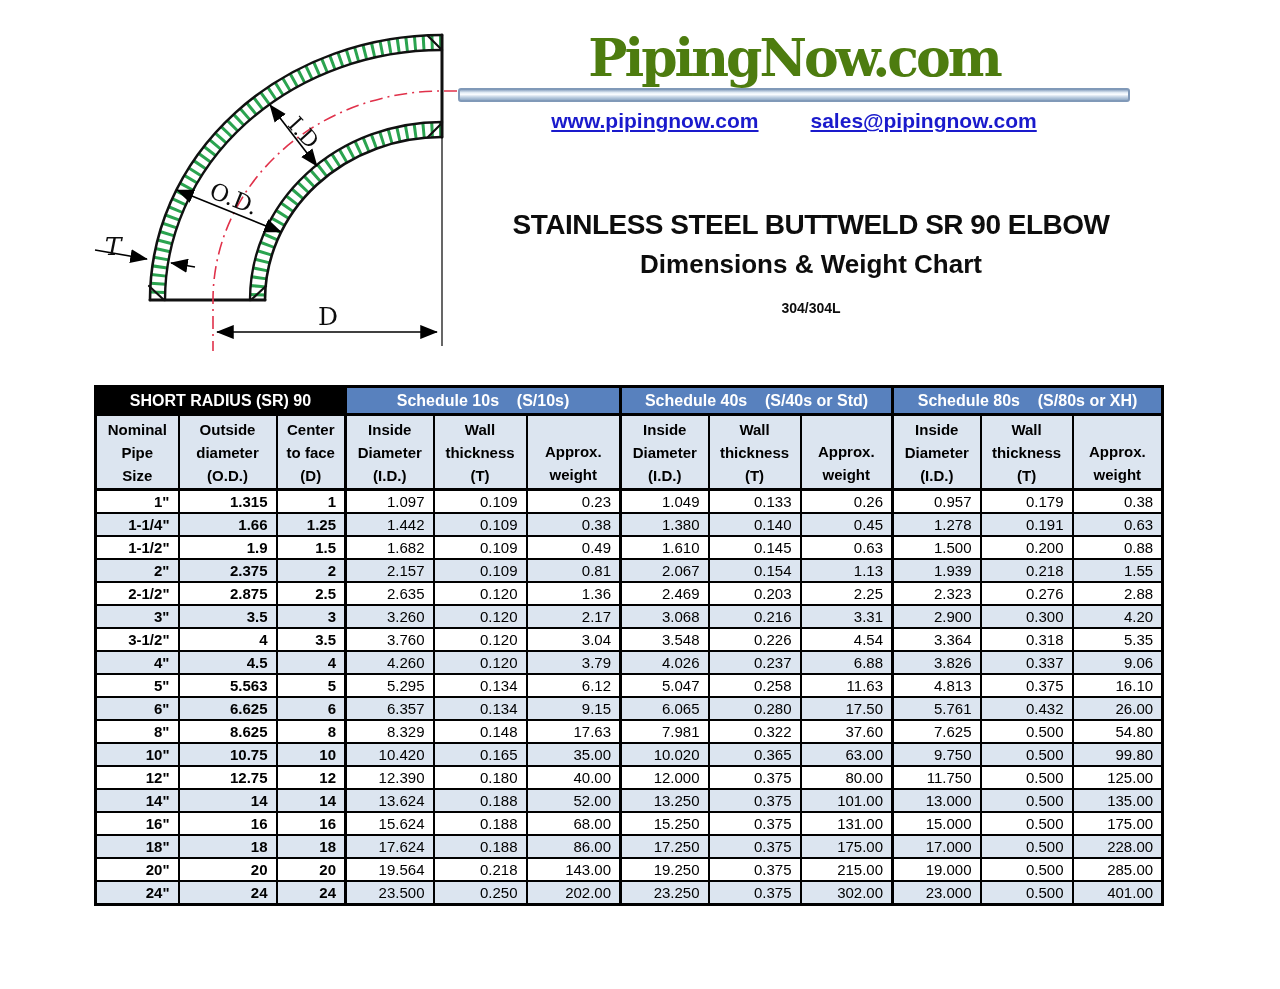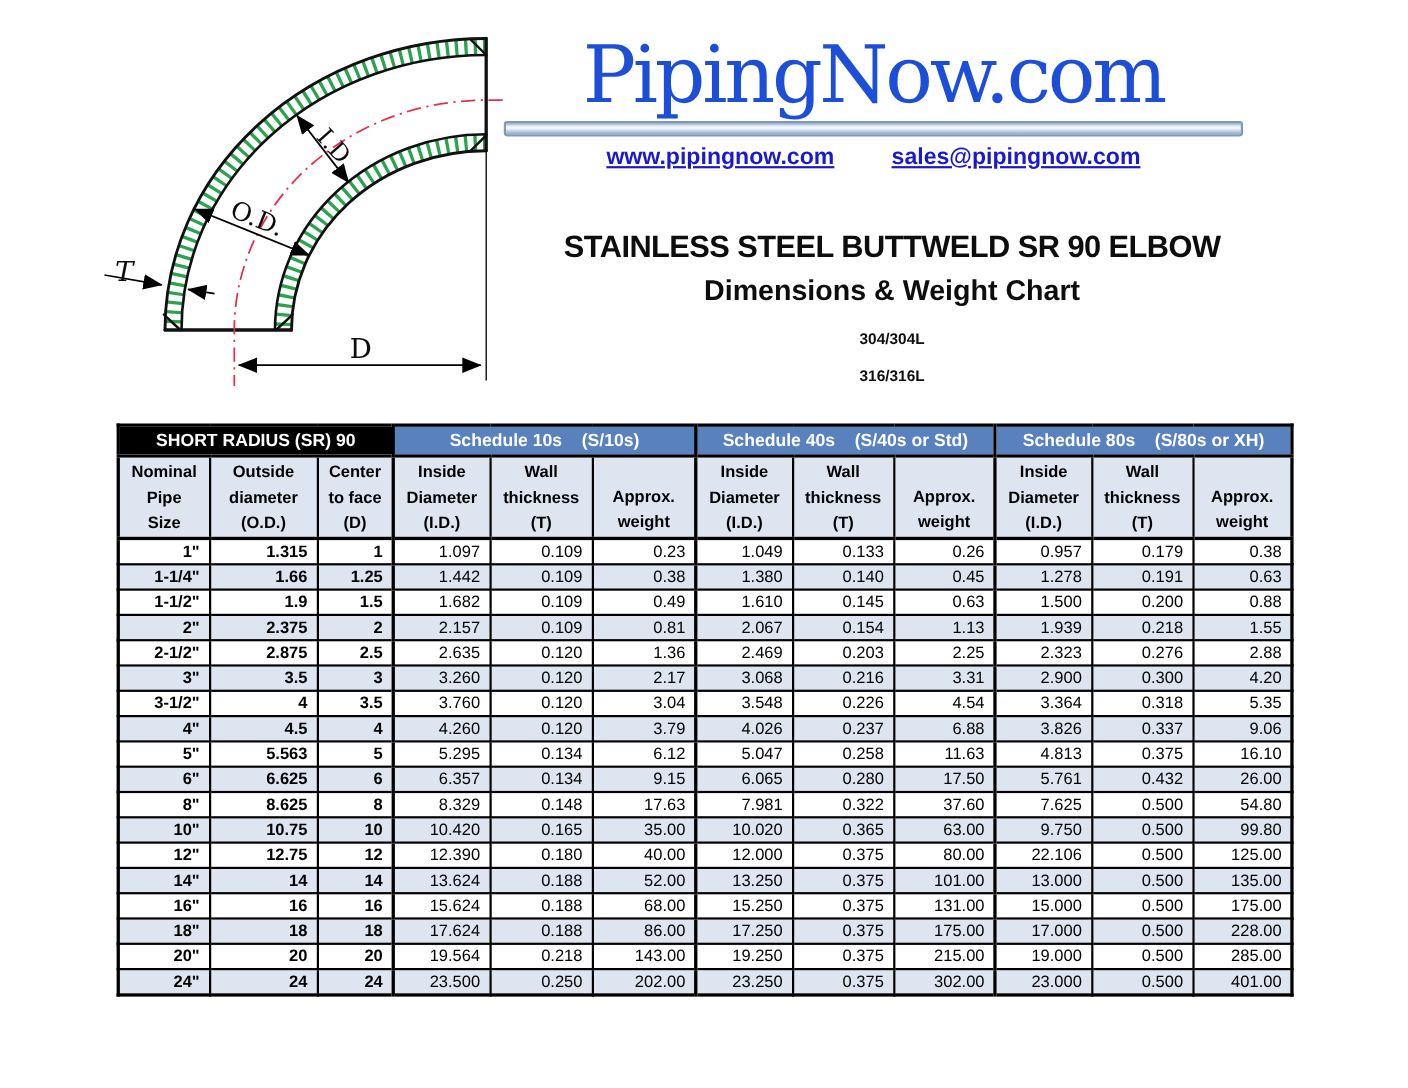--- a/index.html
+++ b/index.html
@@ -1,38 +1,38 @@
 <!DOCTYPE html>
 <html><head>
 <meta charset="utf-8">
 <style>
   * { margin:0; padding:0; box-sizing:border-box; }
   html,body { background:#ffffff; }
   body { width:1280px; height:989px; position:relative; font-family:"Liberation Sans", sans-serif; color:#000; overflow:hidden; }
 
   
   .brand { position:absolute; left:452px; top:30px; width:684px; text-align:center; }
-  .logo  { font-family:"DejaVu Serif", serif; font-weight:normal; font-size:72px; line-height:1.08;
-           color:#1d4ed8; letter-spacing:-3px; white-space:nowrap; }
+  .logo  { font-family:"DejaVu Serif", serif; font-weight:bold; font-size:52px; line-height:1.08;
+           color:#4d7c0f; letter-spacing:-3px; white-space:nowrap; }
   .logo-bar { height:14px; margin:2px 6px 7px 6px; border:2px solid #8099b8; border-radius:3px;
            background:linear-gradient(180deg,#93aac6 0%,#e9f1f9 28%,#f8fbfe 45%,#c3d3e4 70%,#92abc7 100%); }
   .contact { font-size:21px; font-weight:bold; color:#1a1acc; white-space:nowrap;text-decoration:underline; }
   .contact span { margin:0 26px; }
 
   
   .titles { position:absolute; left:450px; top:209px; width:722px; text-align:center; font-weight:bold; color:#0d0d0d; }
   .t-main { font-size:28px; letter-spacing:-0.5px; margin-bottom:8px; white-space:nowrap; }
   .t-sub  { font-size:26px; margin-bottom:12px; }
   .t-line { font-size:14px; line-height:33px; white-space:pre; }
 
   
   .diagram { position:absolute; left:85px; top:20px; }
 
   
-  .tblwrap { position:absolute; left:106px; top:385px; }
+  .tblwrap { position:absolute; left:94px; top:385px; }
   table { border-collapse:collapse; table-layout:fixed; width:1067px; border:3px solid #000; }
   td { border:2px solid #000; overflow:hidden; }
   td.g { border-left-width:3px;margin-top:29px; }
   tr.band td { height:25px; text-align:center; color:#fff; font-weight:bold; font-size:16px; white-space:pre; line-height:25px; }
   td.corner { background:#000000; }
   td.sched  { background:#5881be; }
   tr.hdrs td { height:75px; background:#dce5f0; text-align:center; font-weight:bold; font-size:15px;
                line-height:23px; vertical-align:middle; white-space:pre-line; border-top-width:3px; }
   tr.hdrs td.low { vertical-align:bottom; padding-bottom:2px; }
   tbody td { height:21px; background:#ffffff; font-size:15px; text-align:right; padding-right:8px; line-height:21px; }
@@ -90,21 +90,20 @@
 <div class="brand">
   <div class="logo">PipingNow.com</div>
   <div class="logo-bar"></div>
   <div class="contact"><span>www.pipingnow.com</span><span>sales@pipingnow.com</span></div>
 </div>
 
 <div class="titles">
   <div class="t-main">STAINLESS STEEL BUTTWELD SR 90 ELBOW</div>
   <div class="t-sub">Dimensions &amp; Weight Chart</div>
   <div class="t-line">304/304L</div>
-  <div class="t-line">316/316L</div>
 </div>
 
 <div class="tblwrap">
 <table>
   <colgroup>
     <col style="width:83px">
         <col style="width:98px">
         <col style="width:69px">
     <col style="width:88px">
         <col style="width:93px">
@@ -331,21 +330,21 @@
         <tr>
           <td class="b">12"</td>
           <td class="b">12.75</td>
           <td class="b">12</td>
           <td class="g">12.390</td>
           <td>0.180</td>
           <td>40.00</td>
           <td class="g">12.000</td>
           <td>0.375</td>
           <td>80.00</td>
-          <td class="g">22.106</td>
+          <td class="g">11.750</td>
           <td>0.500</td>
           <td>125.00</td>
         </tr>
         <tr class="alt">
           <td class="b">14"</td>
           <td class="b">14</td>
           <td class="b">14</td>
           <td class="g">13.624</td>
           <td>0.188</td>
           <td>52.00</td>

